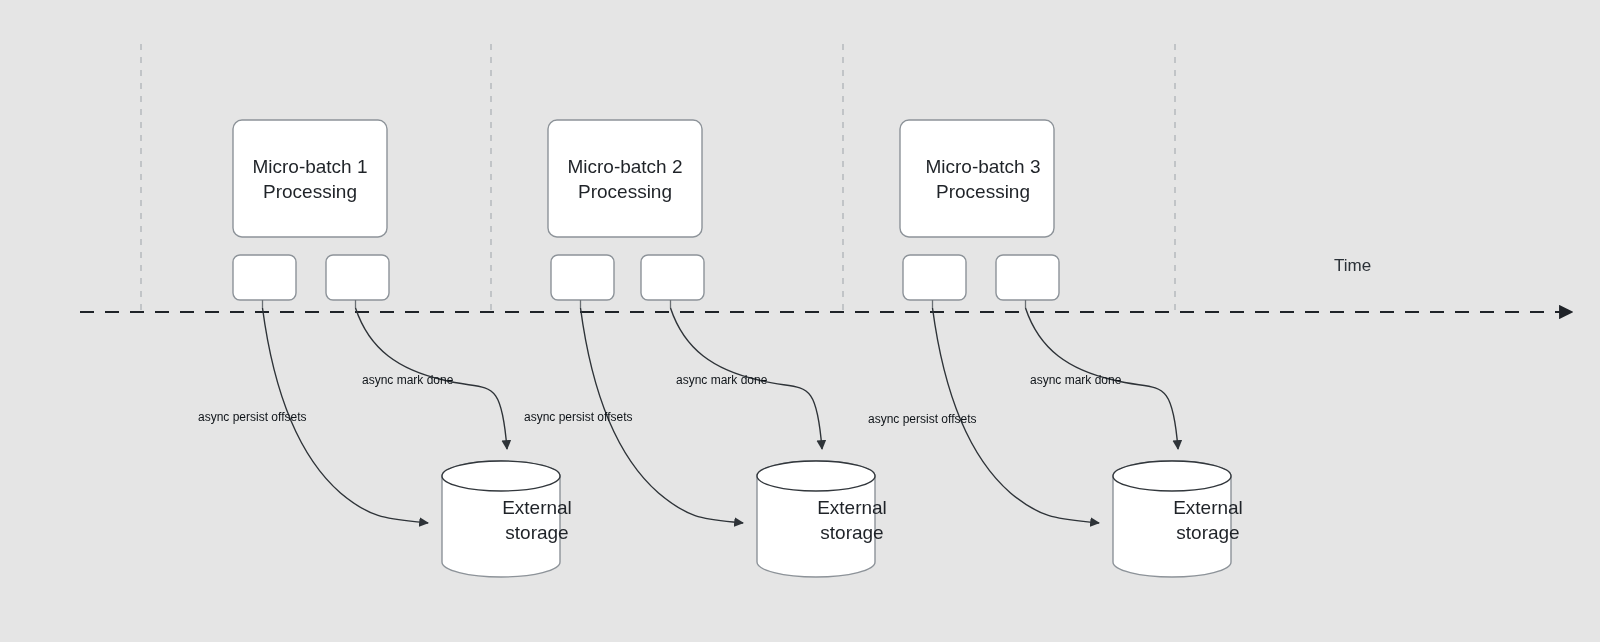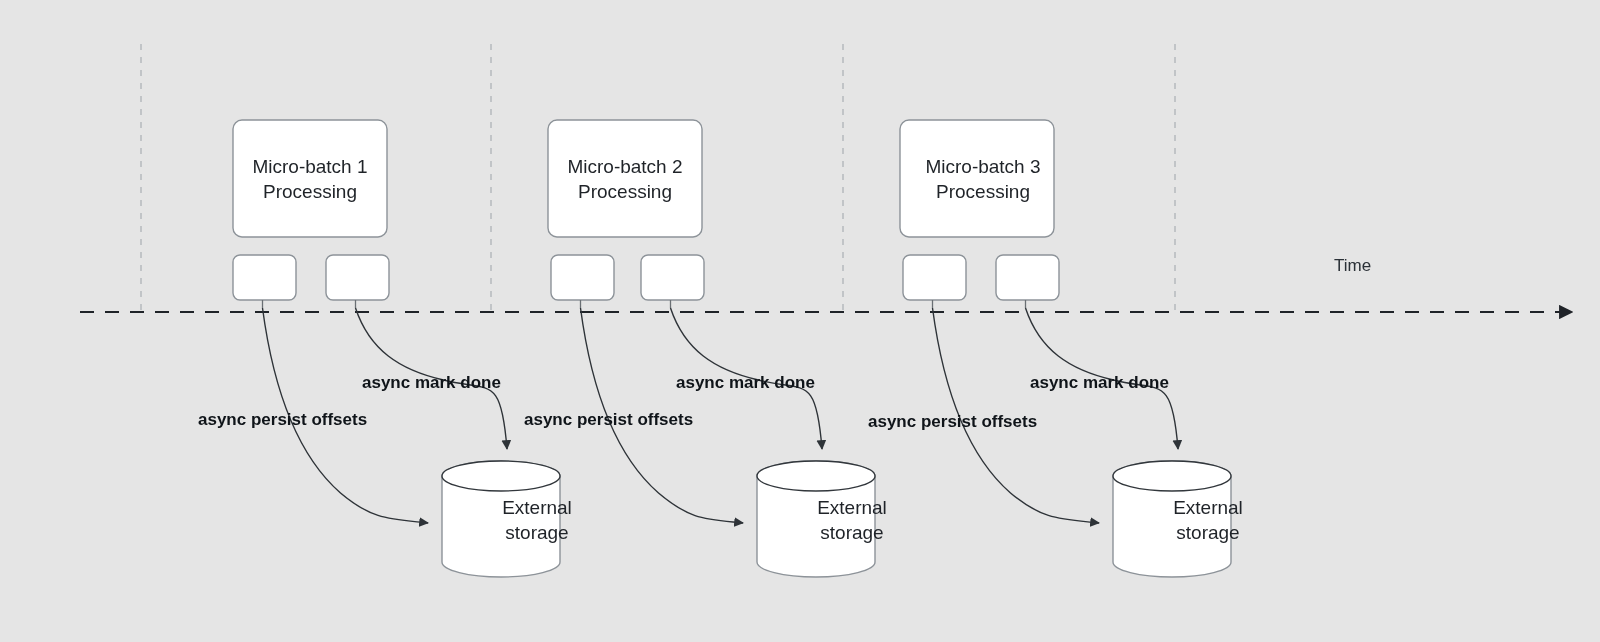--- a/index.html
+++ b/index.html
@@ -18,22 +18,22 @@
     line-height:25px;
     text-align:center;
     white-space:pre-line;
     pointer-events:none;
   }
   .batch-label{width:154px;}
   .store-label{width:118px;margin-left:36px;}
   .edge-label{
     position:absolute;
     color:#0f1419;
-    font-size:17px;
-    font-weight:bold;
+    font-size:12px;
+    font-weight:normal;
     white-space:nowrap;
   }
   .time-label{
     position:absolute;
     color:#2b3137;
     font-size:17px;
   }
 </style>
 </head>
 <body>

